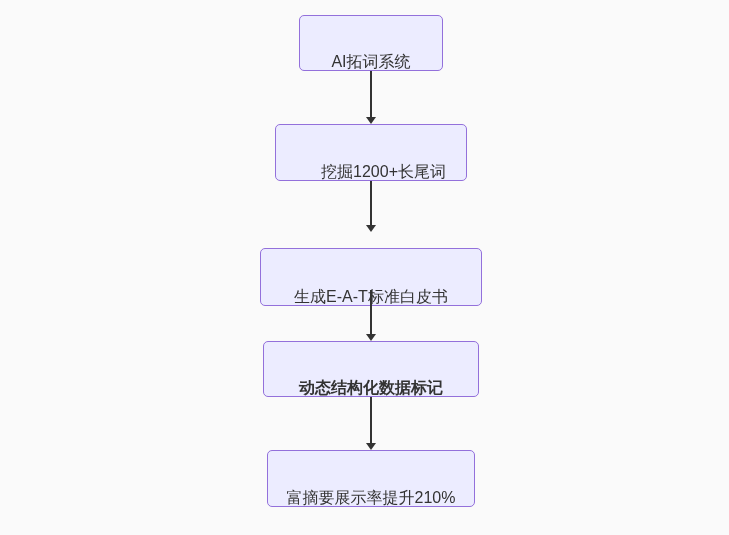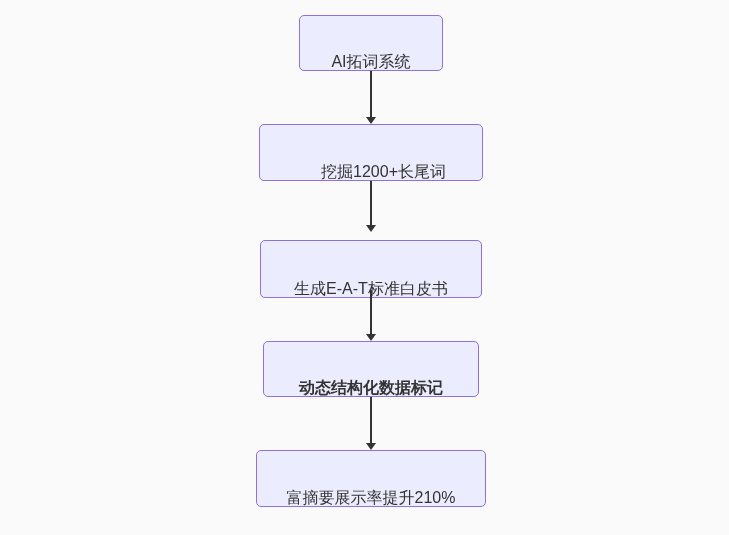--- a/index.html
+++ b/index.html
@@ -25,24 +25,24 @@
     box-sizing: border-box;
     display: flex;
     align-items: flex-end;
     justify-content: center;
     color: var(--text, #333333);
     font-size: 16px;
     line-height: 1;
     white-space: nowrap;
   }
   .node-0 { top: 15px;  width: 144px; height: 56px; }
-  .node-1 { top: 124px; width: 224px; height: 57px; padding-left: 25px; }
-  .node-2 { top: 240px; width: 222px; height: 58px; }
+  .node-1 { top: 124px; width: 192px; height: 57px; padding-left: 25px; }
+  .node-2 { top: 248px; width: 222px; height: 58px; }
   .node-3 { top: 341px; width: 216px; height: 56px; font-weight: bold; }
-  .node-4 { top: 450px; width: 230px; height: 57px; }
+  .node-4 { top: 450px; width: 208px; height: 57px; }
 
   .edge {
     position: absolute;
     left: 366px;
     width: 10px;
     display: flex;
     flex-direction: column;
     align-items: center;
   }
   .edge-0 { top: 71px;  height: 53px; }

